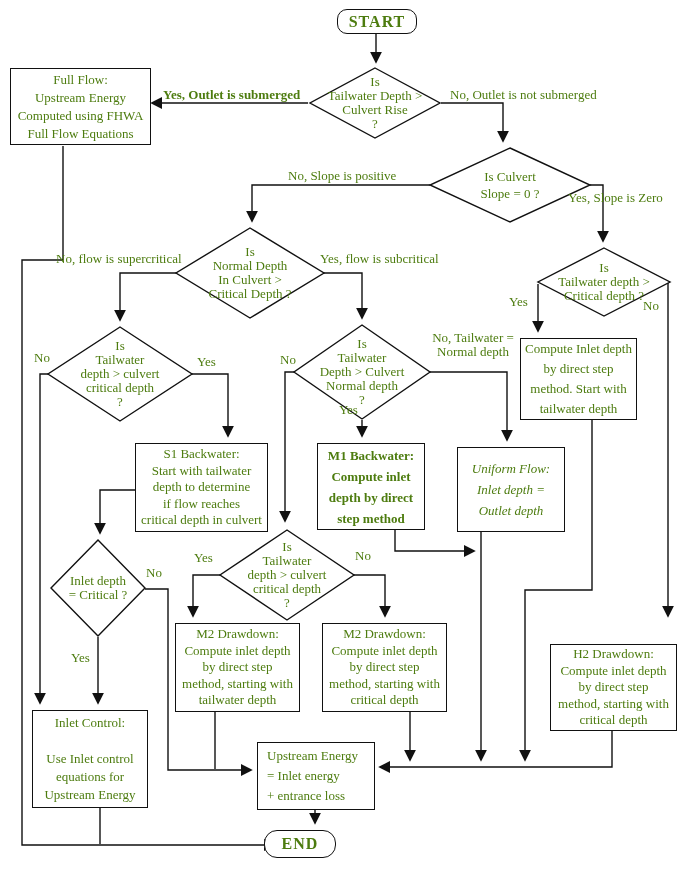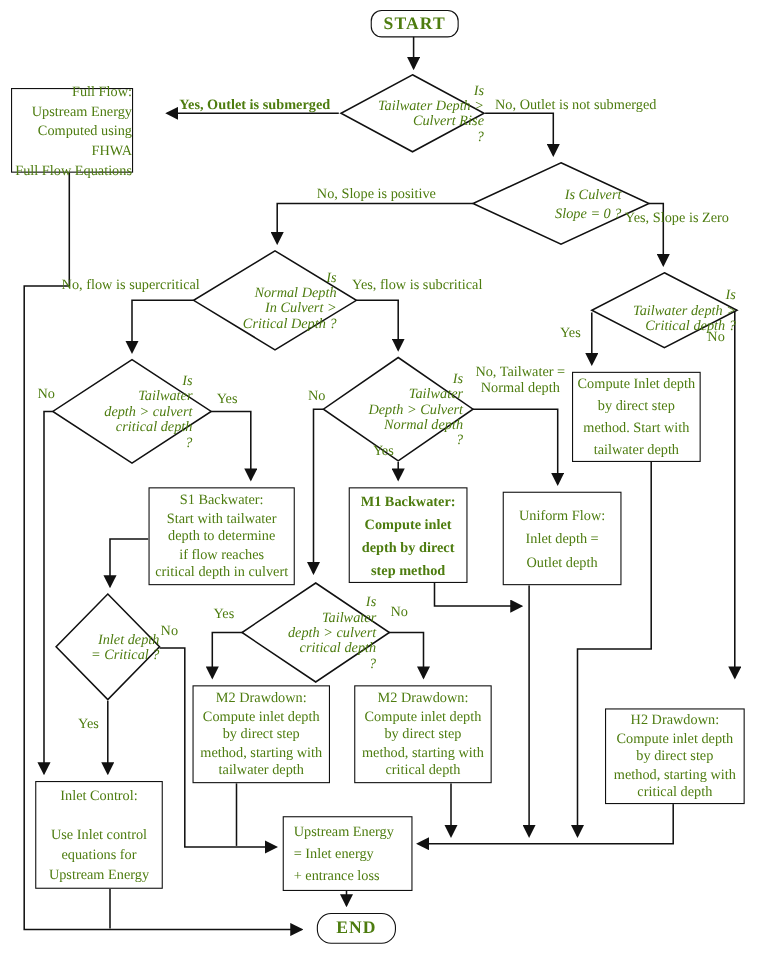--- a/index.html
+++ b/index.html
@@ -9,22 +9,22 @@
     font-size:13px;color:#4d7c0f;overflow:hidden;
   }
   #wires{position:absolute;left:0;top:0;}
   .box{
     position:absolute;box-sizing:border-box;border:1.4px solid #111;background:#fff;
     display:flex;align-items:center;justify-content:center;text-align:center;
   }
   .node-text{white-space:pre-line;display:block;width:100%;}
   .terminal{border-radius:10px;font-weight:bold;font-size:16px;letter-spacing:1px;}
   .dtext{
-    position:absolute;transform:translate(-50%,-50%);text-align:right;
-    white-space:pre-line;line-height:14px;font-style:italic;
+    position:absolute;transform:translate(-50%,-50%);text-align:center;
+    white-space:pre-line;line-height:14px;
   }
   .elabel{position:absolute;white-space:pre-line;line-height:14px;}
   .center2{text-align:center;}
 </style>
 </head>
 <body>
 
 <div id="canvas">
 
   <svg id="wires" width="688" height="869" viewBox="0 0 688 869" xmlns="http://www.w3.org/2000/svg">
@@ -71,25 +71,25 @@
       <polygon points="120,327 192,374 120,421 48,374"></polygon>
       <polygon points="362,325 430,372 362,419 294,372"></polygon>
       <polygon points="287,530 354,575 287,620 220,575"></polygon>
       <polygon points="98,540 145,588 98,636 51,588"></polygon>
     </g>
   </svg>
 
   <div class="box terminal" style="left:337px;top:9px;width:80px;height:25px;">
     <span class="node-text">START</span>
   </div>
-  <div class="box terminal" style="left:288px;top:830px;width:72px;height:28px;border-radius:13px;">
+  <div class="box terminal" style="left:264px;top:830px;width:72px;height:28px;border-radius:13px;">
     <span class="node-text">END</span>
   </div>
 
-  <div class="box" style="left:10px;top:80px;width:111px;height:77px;line-height:18px;text-align:right;">
+  <div class="box" style="left:10px;top:68px;width:141px;height:77px;line-height:18px;">
     <span class="node-text">Full Flow:
 Upstream Energy
 Computed using FHWA
 Full Flow Equations</span>
   </div>
   <div class="box" style="left:520px;top:338px;width:117px;height:82px;line-height:20px;">
     <span class="node-text">Compute Inlet depth
 by direct step
 method.  Start with
 tailwater depth</span>
@@ -100,21 +100,21 @@
 depth to determine
 if flow reaches
 critical depth in culvert</span>
   </div>
   <div class="box" style="left:317px;top:443px;width:108px;height:87px;line-height:21px;font-weight:bold;">
     <span class="node-text">M1 Backwater:
 Compute inlet
 depth by direct
 step method</span>
   </div>
-  <div class="box" style="left:457px;top:447px;width:108px;height:85px;line-height:21px;">
+  <div class="box" style="left:457px;top:447px;width:108px;height:85px;line-height:21px;font-style:italic;">
     <span class="node-text">Uniform Flow:
 Inlet depth =
 Outlet depth</span>
   </div>
   <div class="box" style="left:175px;top:623px;width:125px;height:89px;line-height:16.5px;">
     <span class="node-text">M2 Drawdown:
 Compute inlet depth
 by direct step
 method, starting with
 tailwater depth</span>

